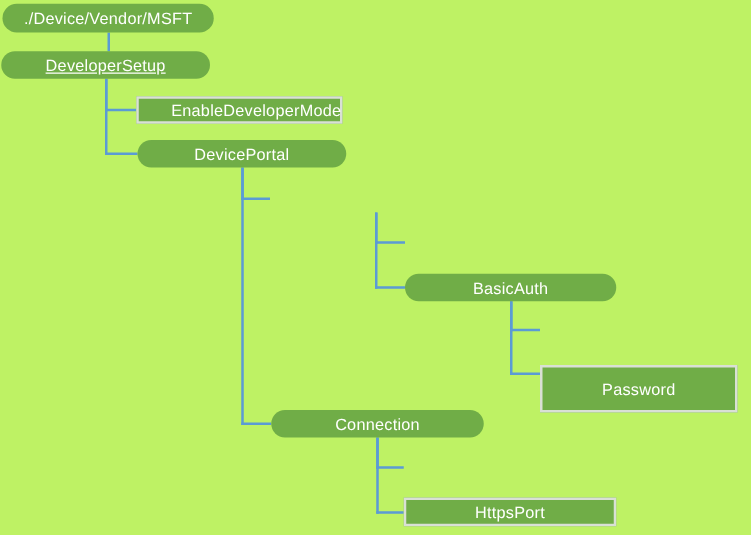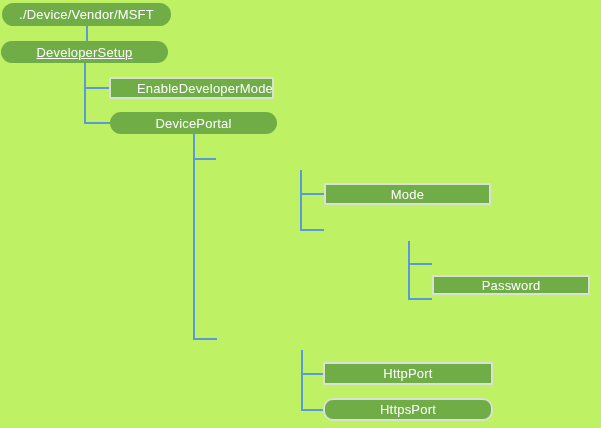--- a/index.html
+++ b/index.html
@@ -61,17 +61,17 @@
     <div class="seg" style="left: 192.5px; top: 134px; width: 2px; height: 206px;"></div>
     <div class="seg" style="left: 192.5px; top: 338px; width: 24.5px; height: 2px;"></div>
     <div class="seg" style="left: 301px; top: 350px; width: 2px; height: 24.5px;"></div>
     <div class="seg" style="left: 301px; top: 372.5px; width: 22px; height: 2px;"></div>
     <div class="seg" style="left: 301px; top: 350px; width: 2px; height: 60.5px;"></div>
     <div class="seg" style="left: 301px; top: 408.5px; width: 22px; height: 2px;"></div>
     <div class="node pill" style="left: 2px; top: 3px; width: 169px; height: 23px;">./Device/Vendor/MSFT</div>
     <div class="node pill" style="left: 1px; top: 41px; width: 167px; height: 22px; text-decoration: underline;">DeveloperSetup</div>
     <div class="node rect" style="left: 109px; top: 77px; width: 165px; height: 22px; padding-left: 27px;">EnableDeveloperMode</div>
     <div class="node pill" style="left: 110px; top: 112px; width: 167px; height: 22px; text-align: right;">DevicePortal</div>
-    <div class="node rect" style="left: 324px; top: 183px; width: 167px; height: 22px;">Mode</div>
-    <div class="node rect" style="left: 432px; top: 275px; width: 158px; height: 20px;">Password</div>
-    <div class="node rect" style="left: 323px; top: 362px; width: 170px; height: 23px;">HttpPort</div>
-    <div class="node rect" style="left: 323px; top: 398px; width: 170px; height: 23px; border-radius: 10px;">HttpsPort</div>
+    <div class="node pill" style="left: 324px; top: 219px; width: 169px; height: 22px;">BasicAuth</div>
+    <div class="node rect" style="left: 432px; top: 292px; width: 158px; height: 38px;">Password</div>
+    <div class="node pill" style="left: 217px; top: 328px; width: 170px; height: 22px;">Connection</div>
+    <div class="node rect" style="left: 323px; top: 398px; width: 170px; height: 23px;">HttpsPort</div>
   </div>
 
 </body></html>

